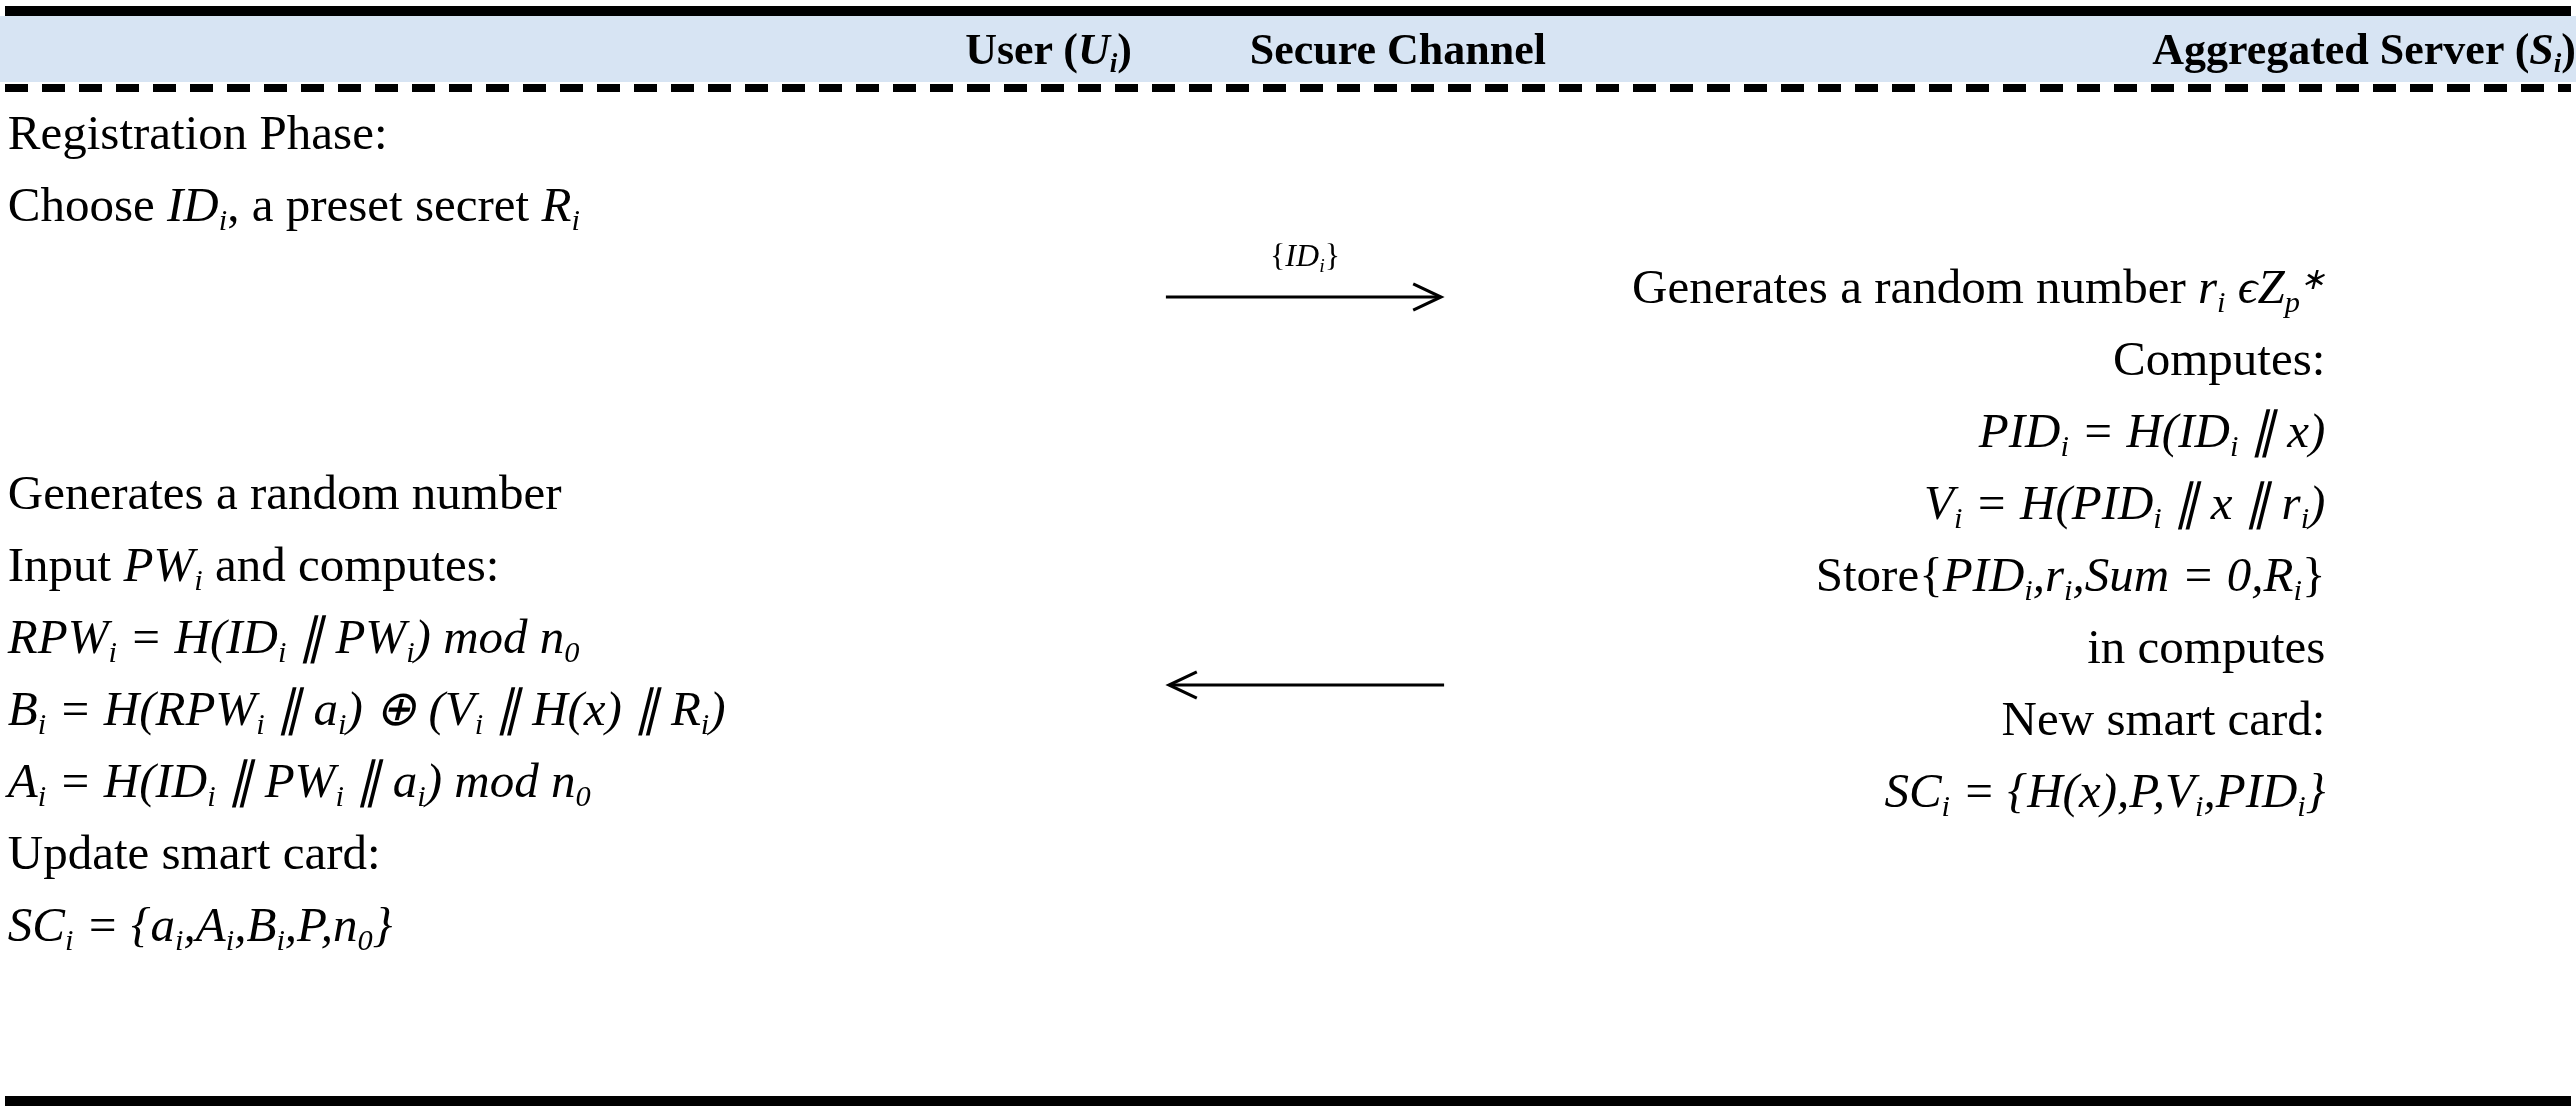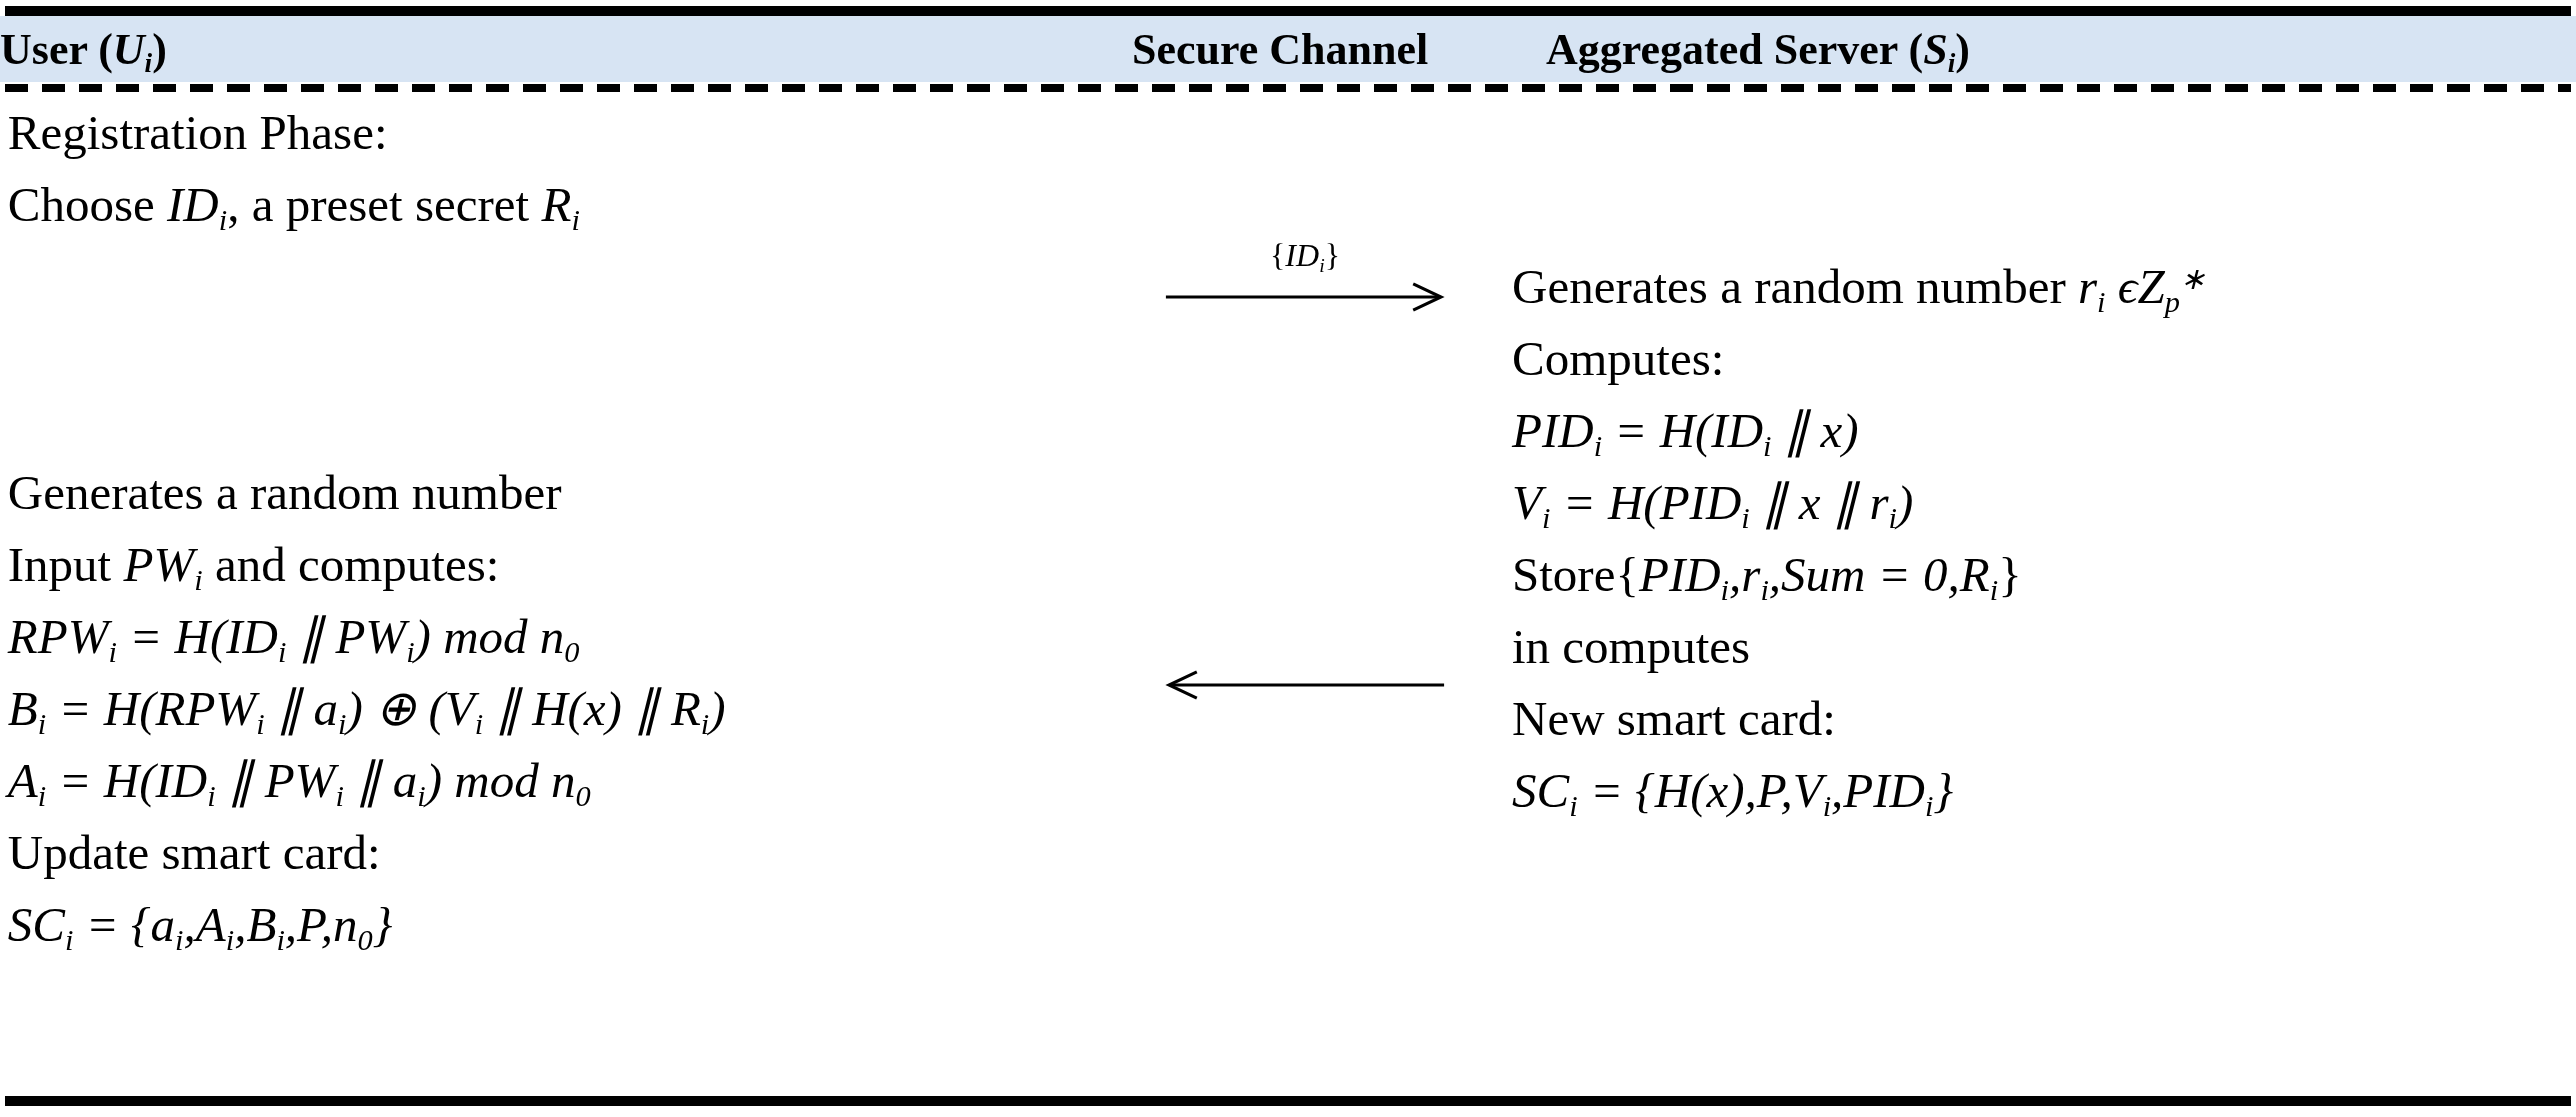--- a/index.html
+++ b/index.html
@@ -12,28 +12,28 @@
   #bottom-rule{top:1096px;}
   #header-band{position:absolute;left:0;right:0;top:16.4px;height:66px;background:#d7e4f3;}
   #dash-rule{
     position:absolute;left:4.7px;right:4.7px;top:84px;height:7.8px;
     background:repeating-linear-gradient(90deg,#000 0 23.4px,transparent 23.4px 37px);
   }
   #header-row{
     position:absolute;top:20px;left:0;width:2576px;display:flex;
     font-weight:bold;font-size:44px;line-height:59px;
   }
-  .hcell{white-space:nowrap;text-align:left;}
+  .hcell{white-space:nowrap;text-align:right;}
   #hcell-user{width:1132px;}
   #hcell-channel{width:414px;}
   #hcell-server{width:1030px;}
   .col{position:absolute;font-size:49px;}
   .col .line{height:72px;line-height:72px;white-space:nowrap;}
   #user-column{left:7.8px;top:97px;}
-  #server-column{left:1512px;top:251px;}
+  #server-column{left:1632px;top:251px;text-align:right;}
   sub,sup{font-size:62%;line-height:0;}
   sub{vertical-align:-0.28em;}
   sup{vertical-align:0.45em;}
   .arrow{position:absolute;width:284px;text-align:center;}
   #message-arrow-1{left:1163px;top:233px;}
   #message-arrow-2{left:1163px;top:665px;}
   .arrow .lbl{display:block;font-size:32px;line-height:44px;height:44px;white-space:nowrap;font-family:Liberation Serif, serif;}
   .arrow svg{display:block;margin-top:3.1px;}
 </style>
 </head>

